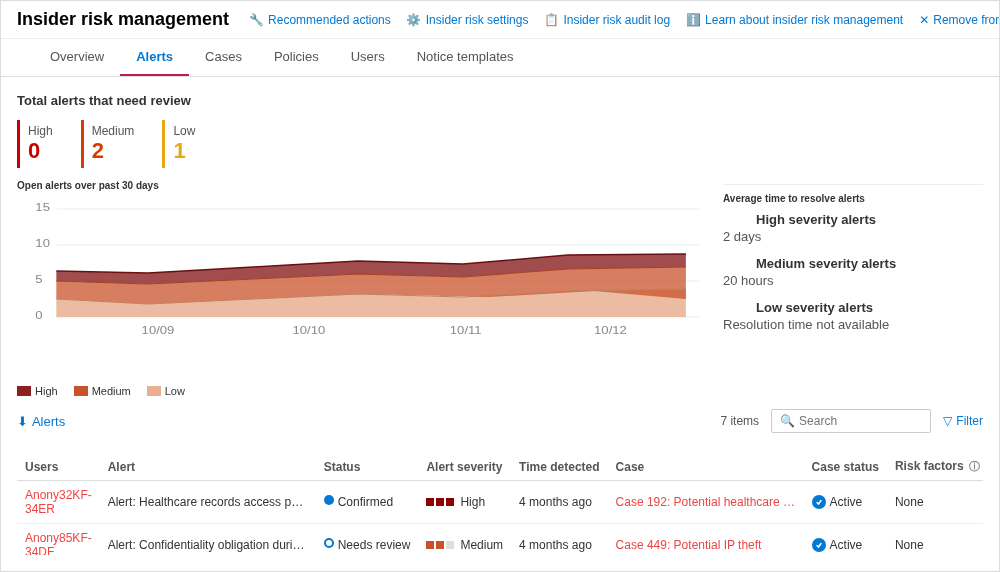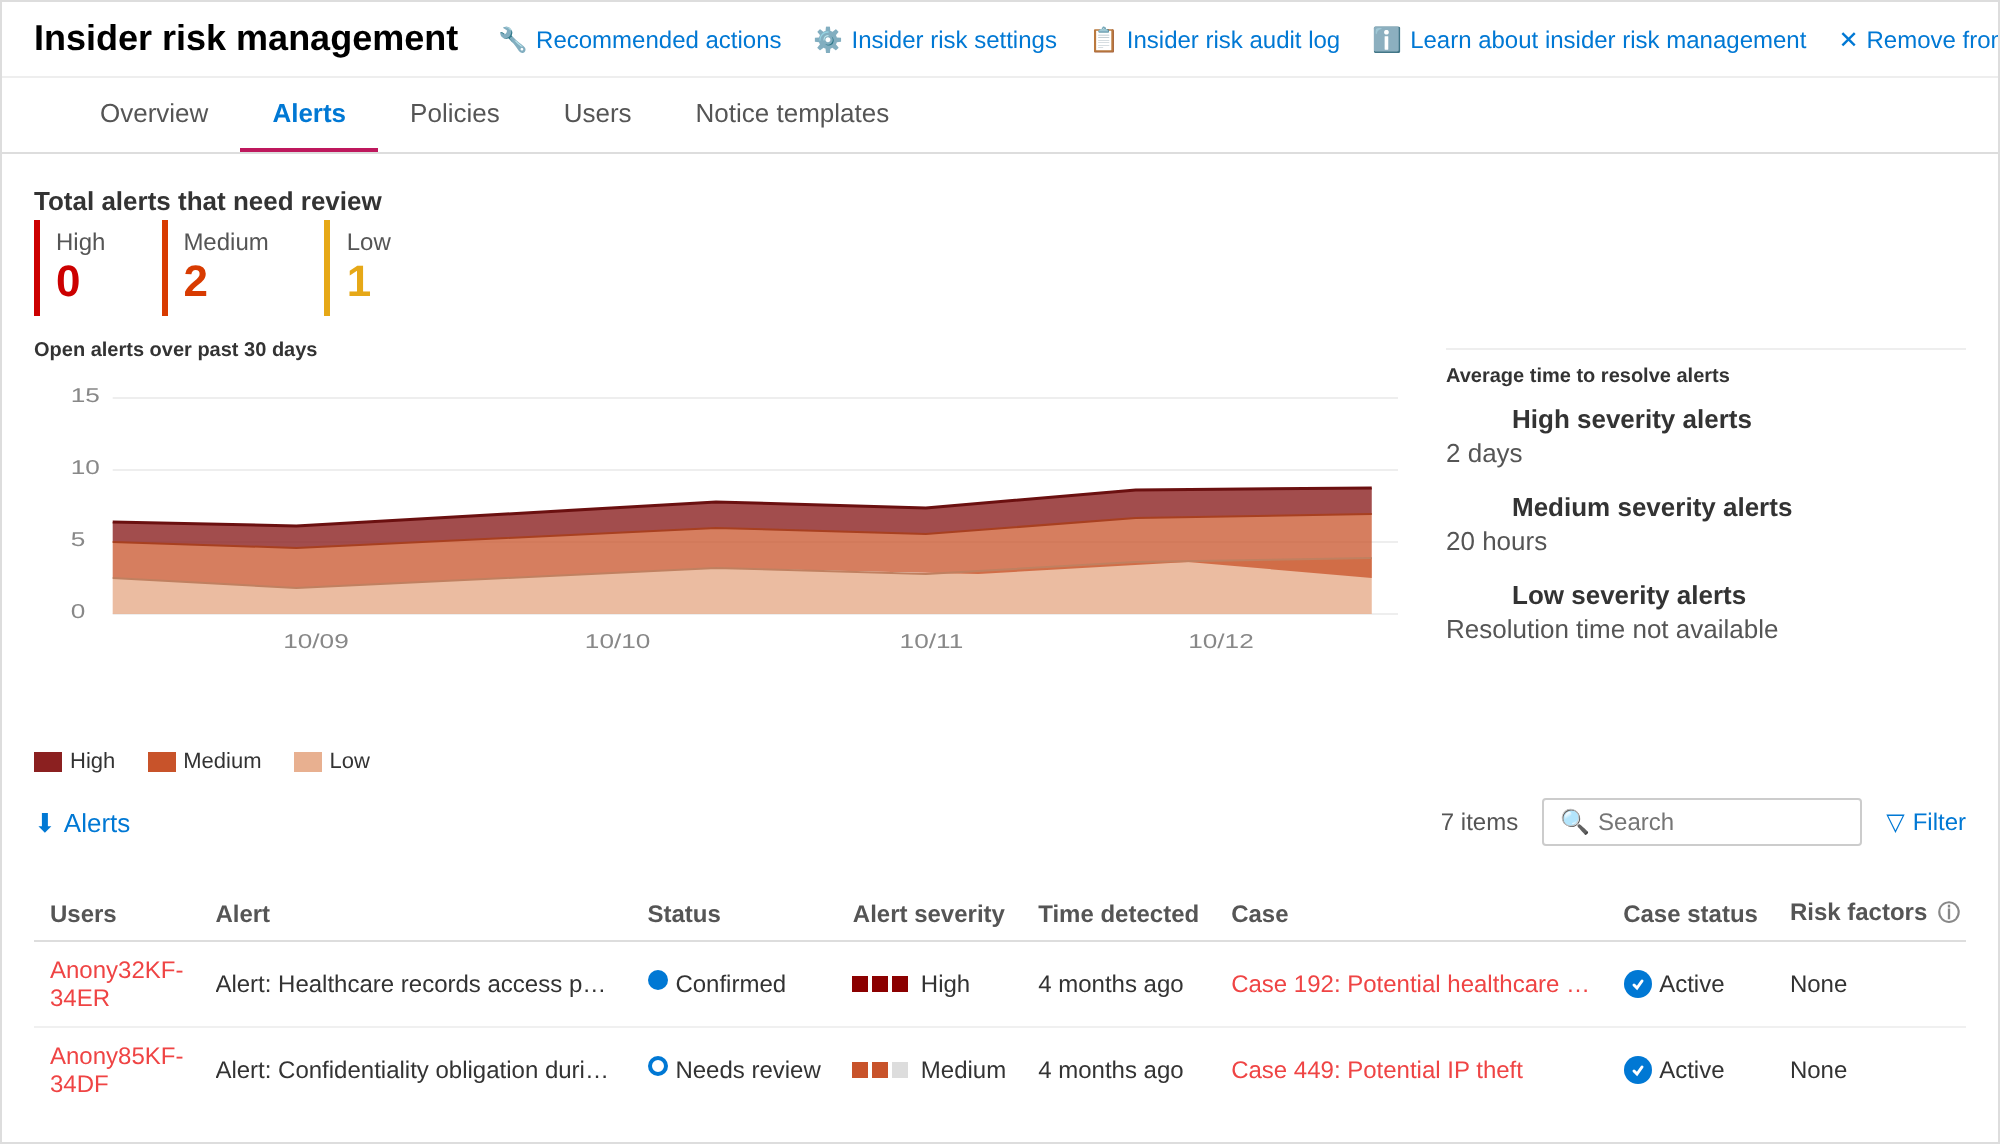--- a/index.html
+++ b/index.html
@@ -15,21 +15,21 @@
     
     .nav-tabs { display: flex; align-items: center; padding: 0 33px; border-bottom: 1px solid #ddd; gap: 0; }
     .nav-tab { padding: 10px 16px; cursor: pointer; font-size: 13px; color: #555; border-bottom: 2px solid transparent; white-space: nowrap; }
     .nav-tab.active { color: #0078d4; border-bottom: 2px solid #be185d; font-weight: 600; }
 
     
     .main-content { flex: 1; overflow-y: auto; padding: 16px; display: flex; flex-direction: column; gap: 12px; }
 
     
     .alert-summary { }
-    .alert-summary-title { font-size: 13px; font-weight: 600; margin-bottom: 2px; }
+    .alert-summary-title { font-size: 13px; font-weight: 600; margin-bottom: 12px; }
     .alert-counts { display: flex; gap: 0; align-items: stretch; }
     .alert-count-item { display: flex; align-items: center; gap: 8px; padding: 4px 20px 4px 0; border-left: 3px solid #ccc; padding-left: 8px; margin-right: 8px; }
     .alert-count-item.high { border-left-color: #c00; }
     .alert-count-item.medium { border-left-color: #d83b01; }
     .alert-count-item.low { border-left-color: #e6a817; }
     .alert-count-label { font-size: 12px; color: #555; }
     .alert-count-number { font-size: 22px; font-weight: 700; }
     .alert-count-item.high .alert-count-number { color: #c00; }
     .alert-count-item.medium .alert-count-number { color: #d83b01; }
     .alert-count-item.low .alert-count-number { color: #e6a817; }
@@ -117,20 +117,21 @@
       <div class="top-action-item">
         <span>✕</span>
         <span>Remove from navigation</span>
       </div>
     </div>
   </div>
 
   <div class="nav-tabs">
     <div class="nav-tab">Overview</div>
     <div class="nav-tab active">Alerts</div>
+    <div class="nav-tab">Cases</div>
     <div class="nav-tab">Policies</div>
     <div class="nav-tab">Users</div>
     <div class="nav-tab">Notice templates</div>
   </div>
 
   <div class="main-content">
 
     <div class="alert-summary">
       <div class="alert-summary-title">Total alerts that need review</div>
       <div class="alert-counts">

